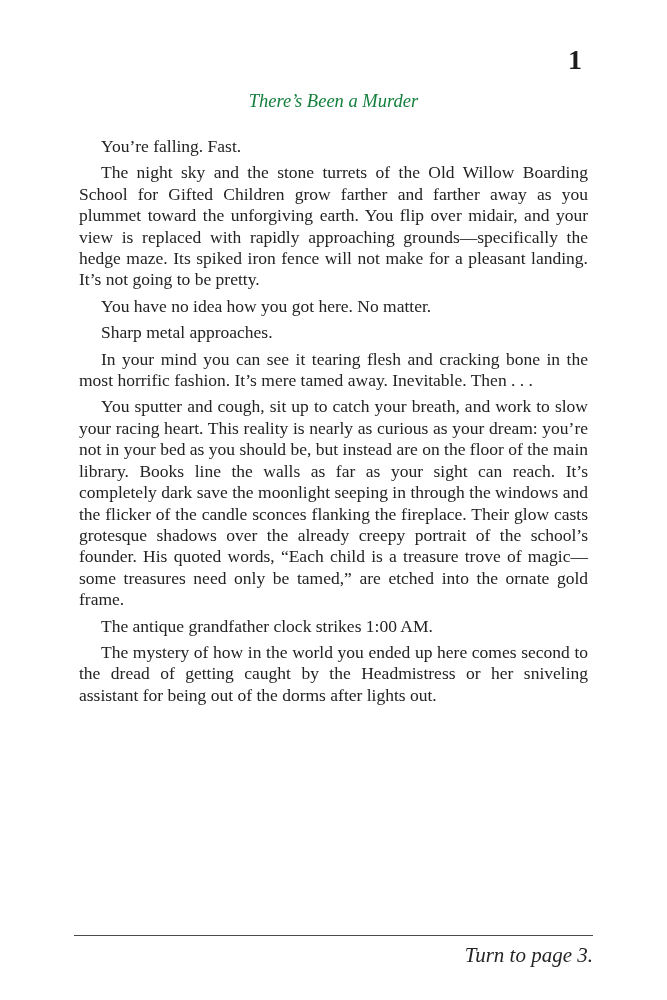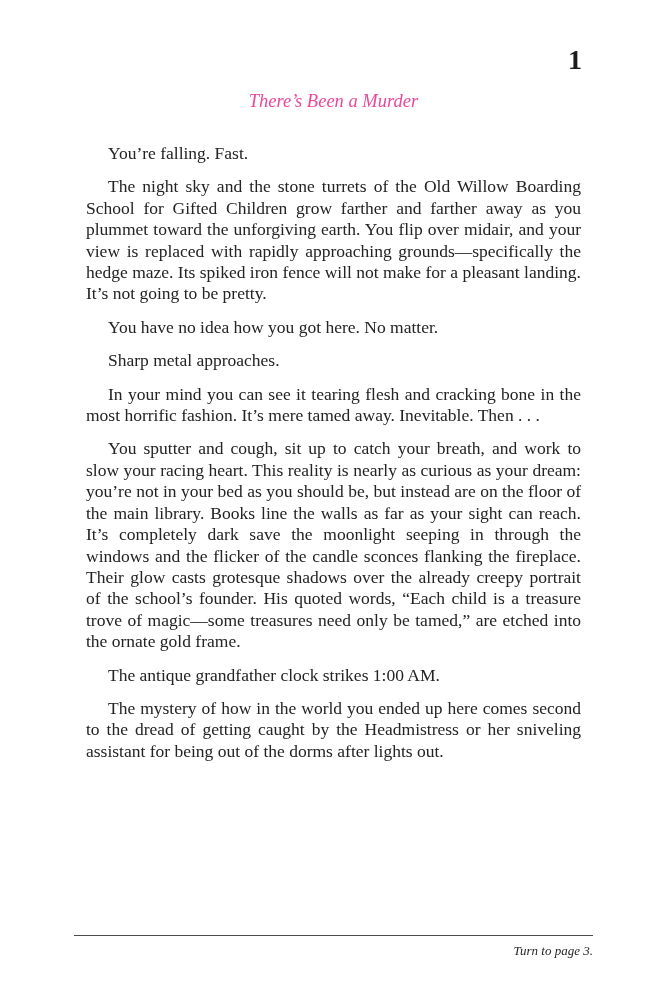--- a/index.html
+++ b/index.html
@@ -26,52 +26,52 @@
     line-height: 1;
   }
   .chapter-title {
     position: absolute;
     top: 91px;
     left: 0;
     right: 0;
     text-align: center;
     font-style: italic;
     font-size: 18.5px;
-    color: #ec4899;
+    color: #15803d;
   }
   .story-text {
     position: absolute;
     top: 131px;
     left: 74px;
     width: 519px;
     font-size: 17.5px;
     line-height: 21.4px;
     text-align: justify;
     color: #232323;
   }
   .story-text p {
-    margin: 12px;
+    margin: 5px;
     text-indent: 22px;
   }
   .footer-divider {
     position: absolute;
     top: 935px;
     left: 74px;
     width: 519px;
     height: 0;
     border: none;
     border-top: 1.5px solid #4a4a4a;
     margin: 0;
   }
   .turn-instruction {
     position: absolute;
     top: 943px;
     right: 74px;
     font-style: italic;
-    font-size: 13px;
+    font-size: 21px;
     color: #252525;
   }
 </style>
 </head>
 <body>
 
 <div class="book-page">
 
   <div class="folio">1</div>
 

